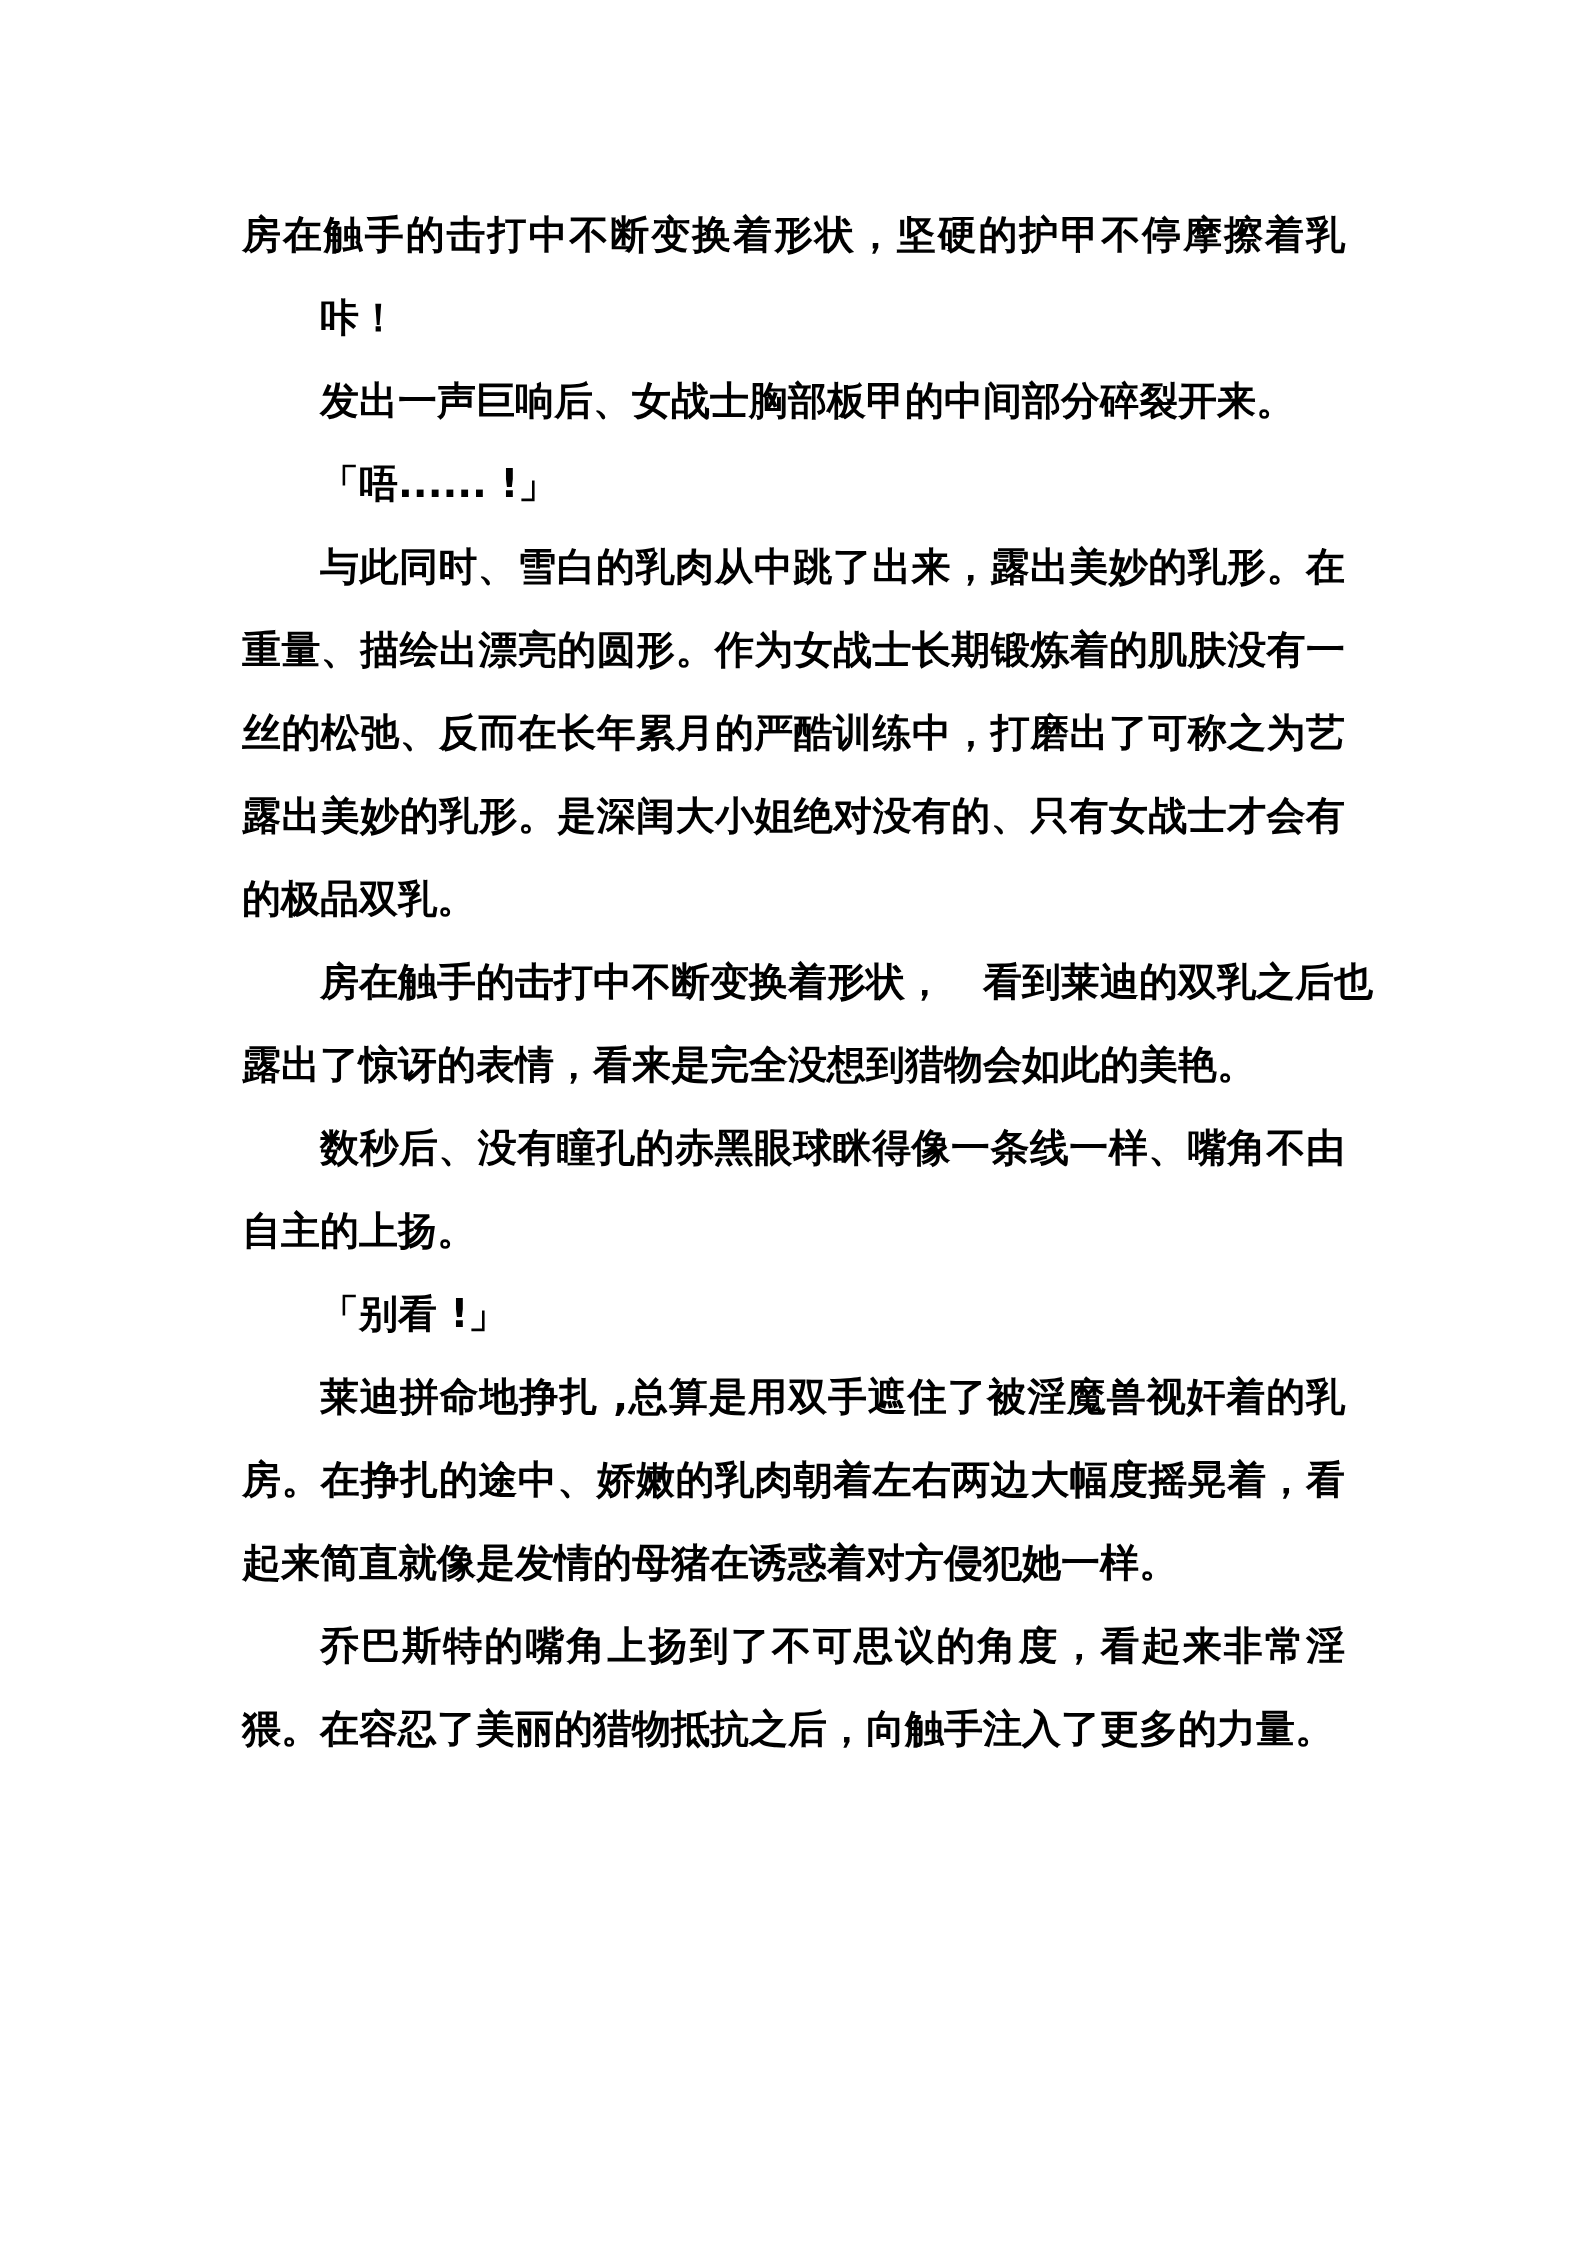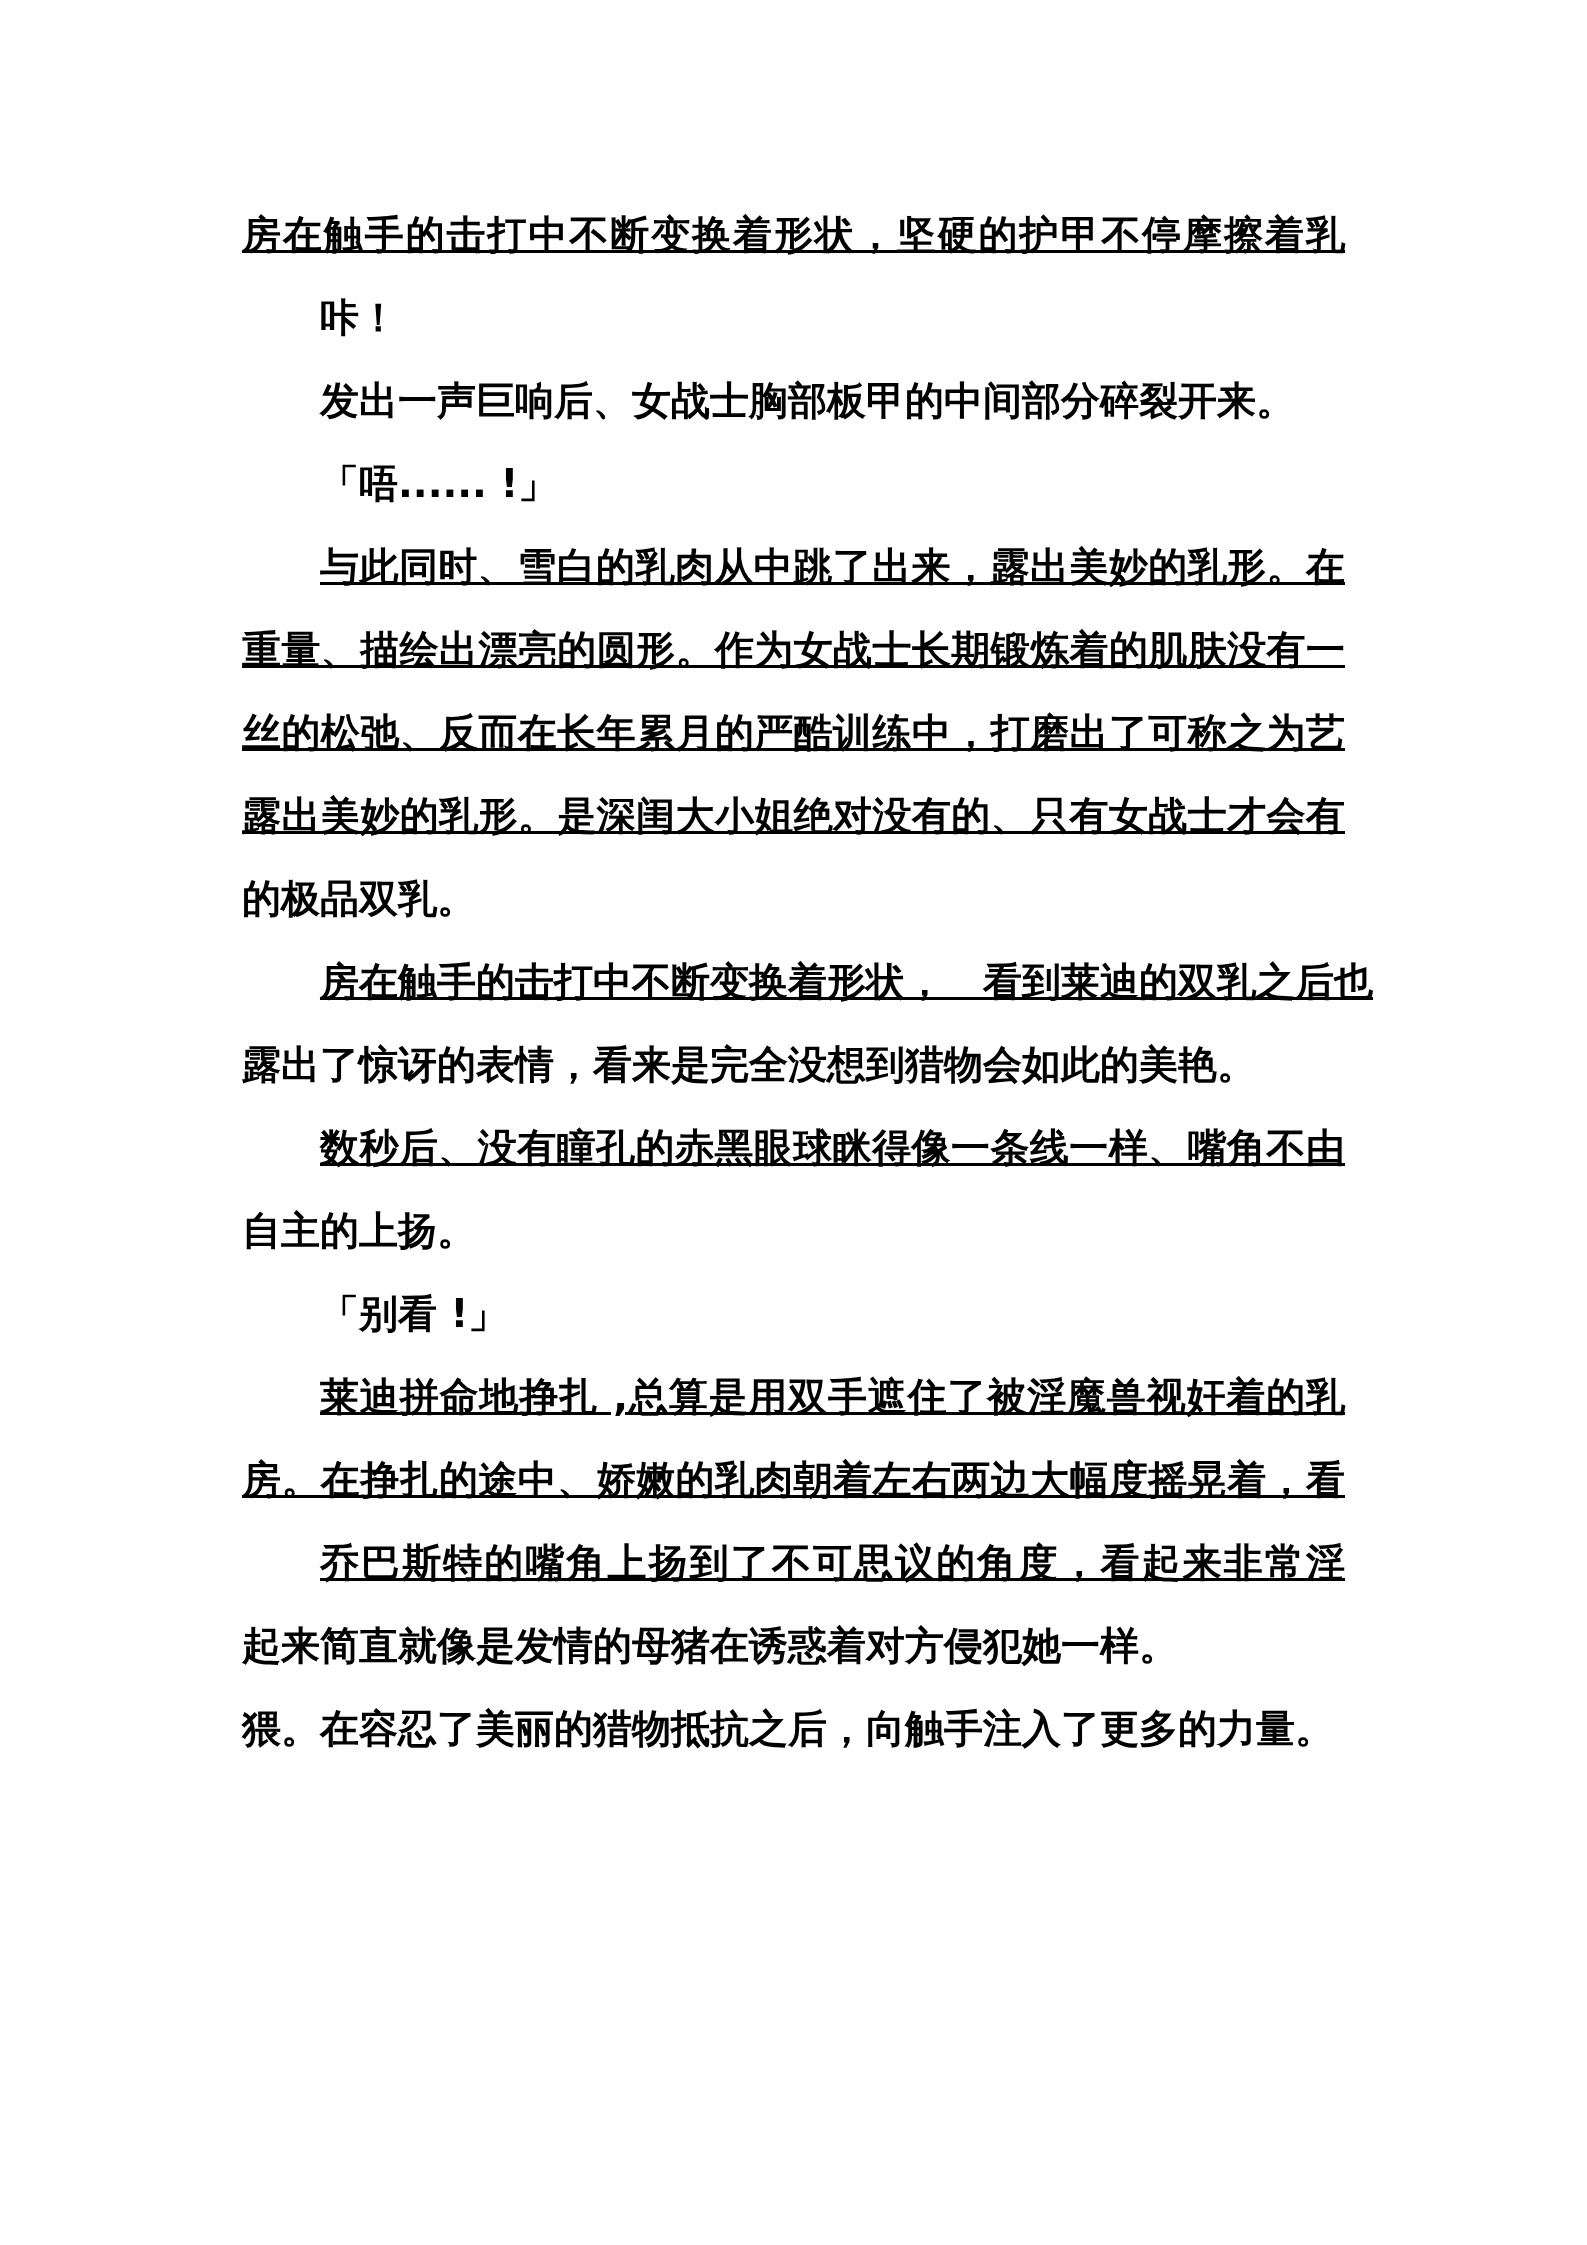--- a/index.html
+++ b/index.html
@@ -29,21 +29,20 @@
     height: 83px;
     white-space: nowrap;
     text-align: left;
   }
   .line.indent {
     text-indent: 2em;
   }
   .line.just {
     text-align: justify;
     text-align-last: justify;
-    text-decoration: underline;
   }
 </style>
 </head>
 <body>
 
 <div class="page">
   <div class="textblock">
       <div class="line just">房在触手的击打中不断变换着形状，坚硬的护甲不停摩擦着乳</div>
       <div class="line indent">咔！</div>
       <div class="line indent">发出一声巨响后、女战士胸部板甲的中间部分碎裂开来。</div>
@@ -53,17 +52,17 @@
       <div class="line just">丝的松弛、反而在长年累月的严酷训练中，打磨出了可称之为艺</div>
       <div class="line just">露出美妙的乳形。是深闺大小姐绝对没有的、只有女战士才会有</div>
       <div class="line">的极品双乳。</div>
       <div class="line indent just">房在触手的击打中不断变换着形状，　看到莱迪的双乳之后也</div>
       <div class="line">露出了惊讶的表情，看来是完全没想到猎物会如此的美艳。</div>
       <div class="line indent just">数秒后、没有瞳孔的赤黑眼球眯得像一条线一样、嘴角不由</div>
       <div class="line">自主的上扬。</div>
       <div class="line indent">「别看 !」</div>
       <div class="line indent just">莱迪拼命地挣扎 ,总算是用双手遮住了被淫魔兽视奸着的乳</div>
       <div class="line just">房。在挣扎的途中、娇嫩的乳肉朝着左右两边大幅度摇晃着，看</div>
+      <div class="line">起来简直就像是发情的母猪在诱惑着对方侵犯她一样。</div>
       <div class="line indent just">乔巴斯特的嘴角上扬到了不可思议的角度，看起来非常淫</div>
-      <div class="line">起来简直就像是发情的母猪在诱惑着对方侵犯她一样。</div>
       <div class="line">猥。在容忍了美丽的猎物抵抗之后，向触手注入了更多的力量。</div>
     </div>
 </div>
 
 </body></html>

